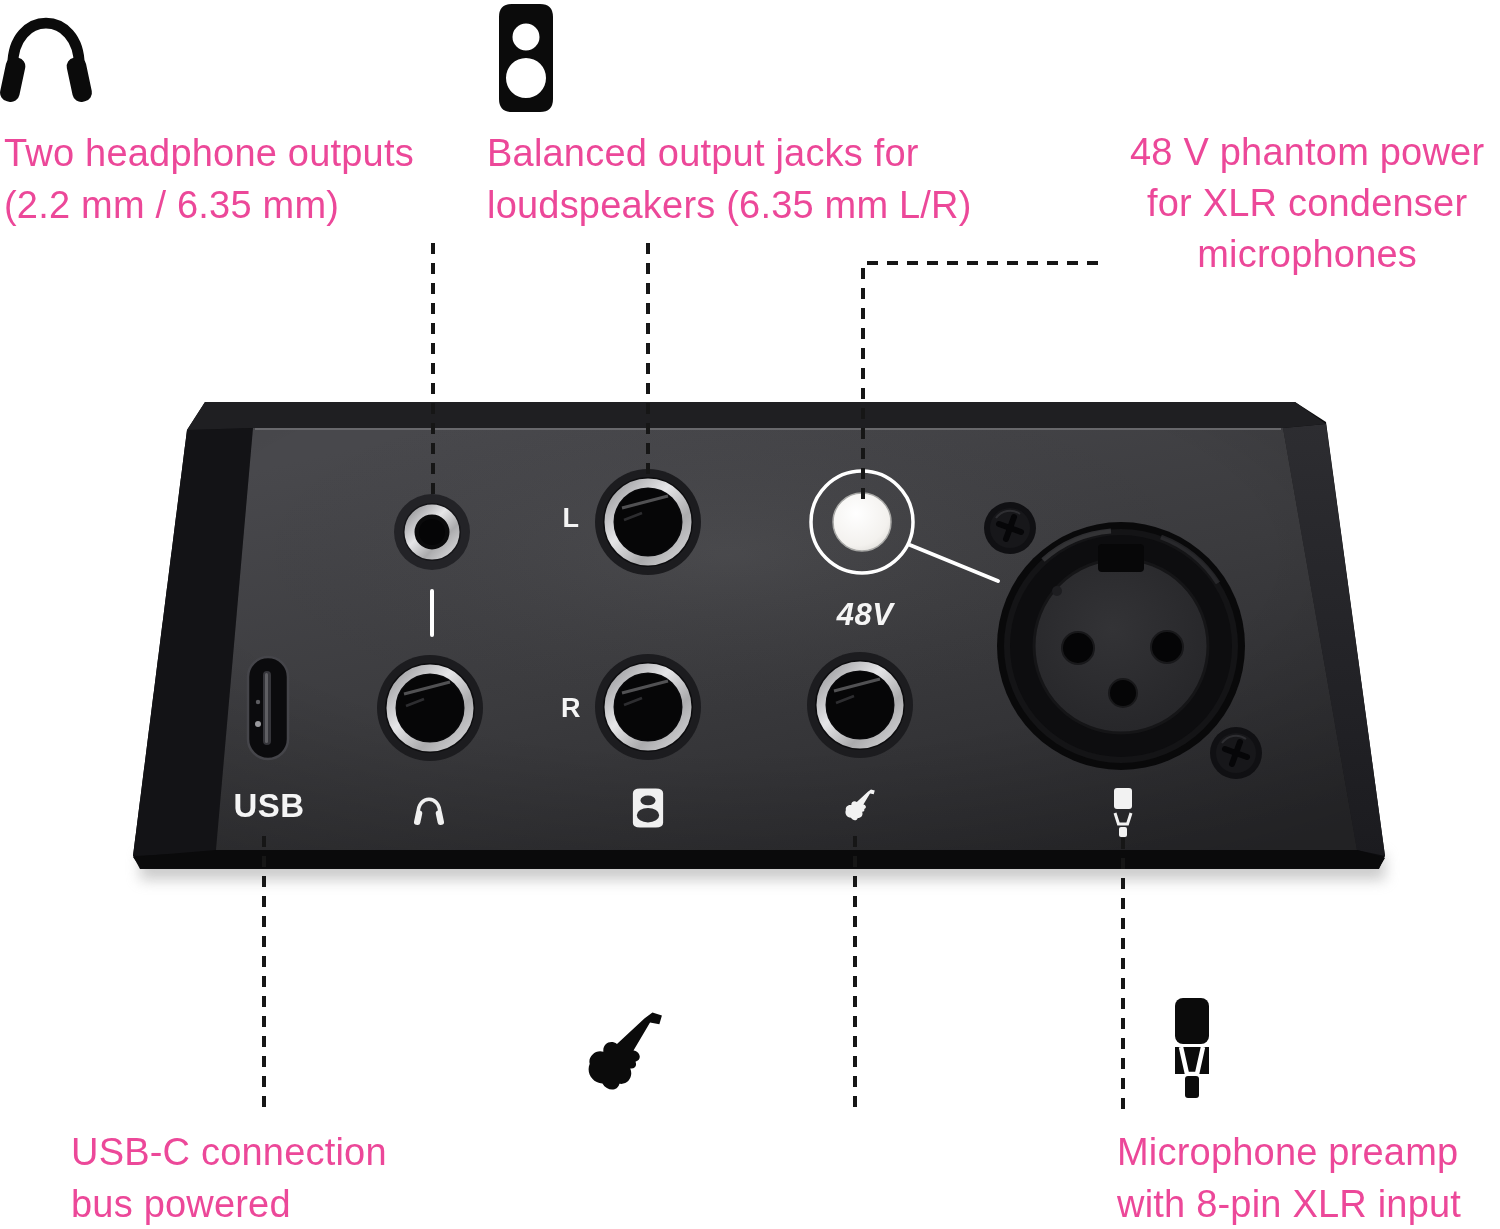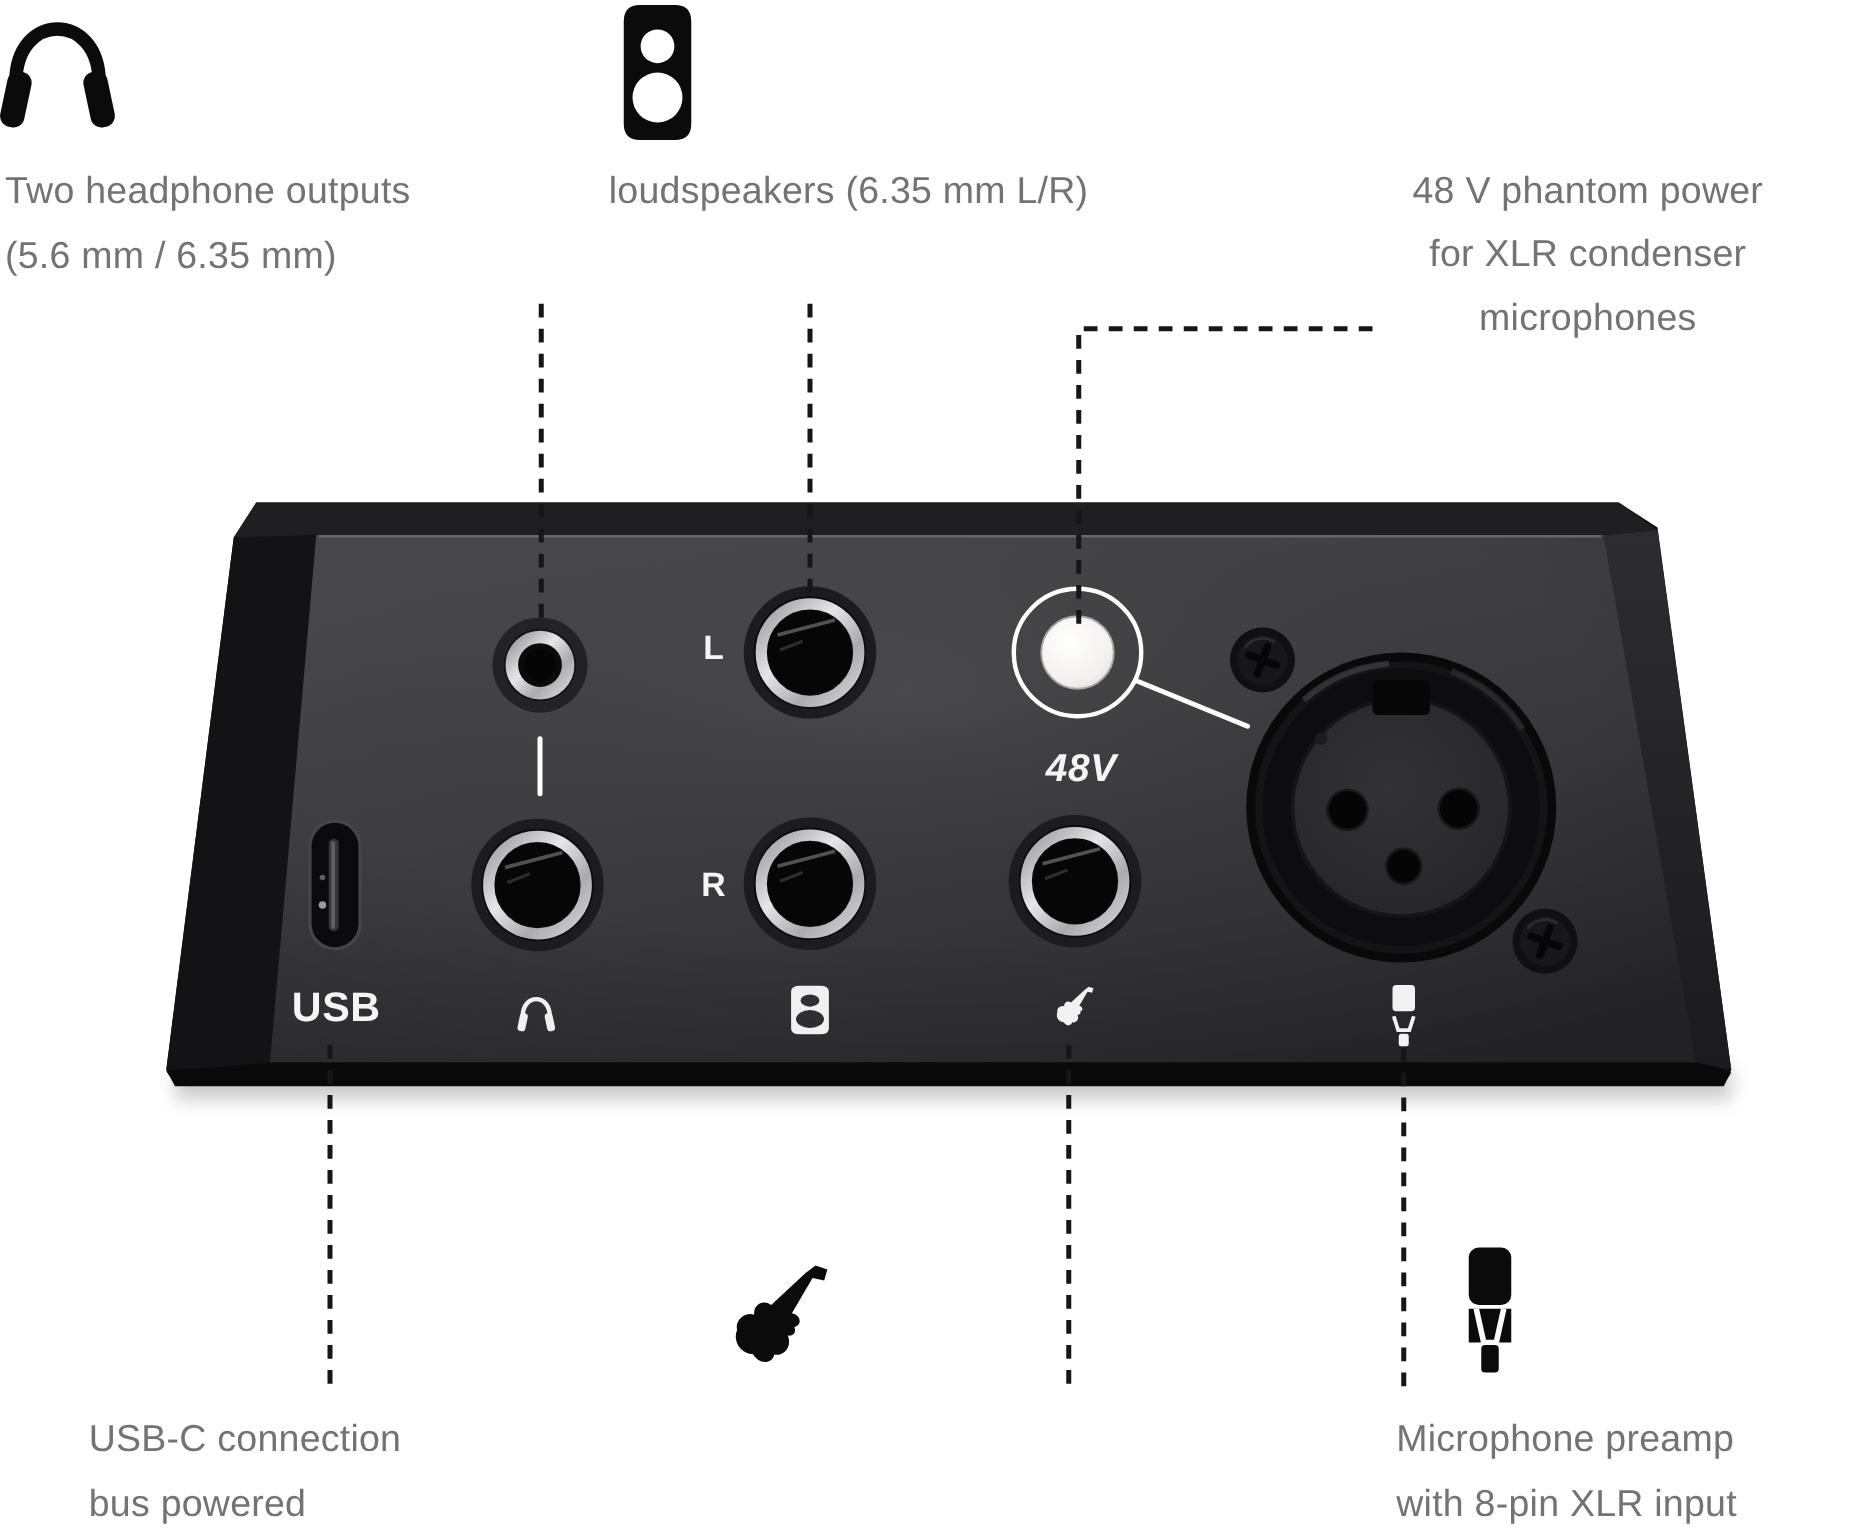--- a/index.html
+++ b/index.html
@@ -1,19 +1,19 @@
 <!DOCTYPE html>
 <html><head>
 <meta charset="utf-8">
 <style>
   html,body{margin:0;padding:0;background:#ffffff;}
   .stage{position:relative;width:1500px;height:1229px;overflow:hidden;background:#ffffff;
          font-family:"Liberation Sans","DejaVu Sans",sans-serif;}
   .stage svg.fig{position:absolute;left:0;top:0;}
-  .cap{position:absolute;font-size:30px;line-height:52px;color:#737373;white-space:nowrap;letter-spacing:0.2px;}
+  .cap{position:absolute;font-size:38px;line-height:52px;color:#ec4899;white-space:nowrap;letter-spacing:0.2px;}
   .cap .cap-line{display:block;}
   .cap.three{line-height:51px;text-align:center;}
   .dlabel{position:absolute;font-weight:700;color:#f5f5f5;text-align:center;letter-spacing:0.5px;}
   .dlabel.usb{left:230px;top:787px;width:78px;font-size:33px;}
   .dlabel.v48{left:823px;top:597px;width:84px;font-size:31px;font-style:italic;}
   .dlabel.lout{left:552px;top:503px;width:38px;font-size:27px;}
   .dlabel.rout{left:552px;top:693px;width:38px;font-size:27px;}
 </style>
 </head>
 <body>
@@ -181,24 +181,25 @@
         <rect x="5" y="0" width="34" height="46" rx="8" fill="#0b0b0b"></rect>
         <rect x="5" y="49" width="34" height="27" fill="#0b0b0b"></rect>
         <path d="M 11,49 L 17,76 L 27,76 L 33,49" stroke="#ffffff" stroke-width="4.5" fill="none"></path>
         <rect x="15" y="78" width="14" height="22" rx="3" fill="#0b0b0b"></rect>
       </g>
     </g>
   </svg>
 
   <div class="cap" style="left:4px;top:127px">
     <span class="cap-line">Two headphone outputs</span>
-    <span class="cap-line">(5.6 mm / 6.35 mm)</span>
+    <span class="cap-line">(2.2 mm / 6.35 mm)</span>
   </div>
 
   <div class="cap" style="left:487px;top:127px">
+    <span class="cap-line">Balanced output jacks for</span>
     <span class="cap-line">loudspeakers (6.35 mm L/R)</span>
   </div>
 
   <div class="cap three" style="left:1130px;top:127px">
     <span class="cap-line">48 V phantom power</span>
     <span class="cap-line">for XLR condenser</span>
     <span class="cap-line">microphones</span>
   </div>
 
   <div class="cap" style="left:71px;top:1126px">

